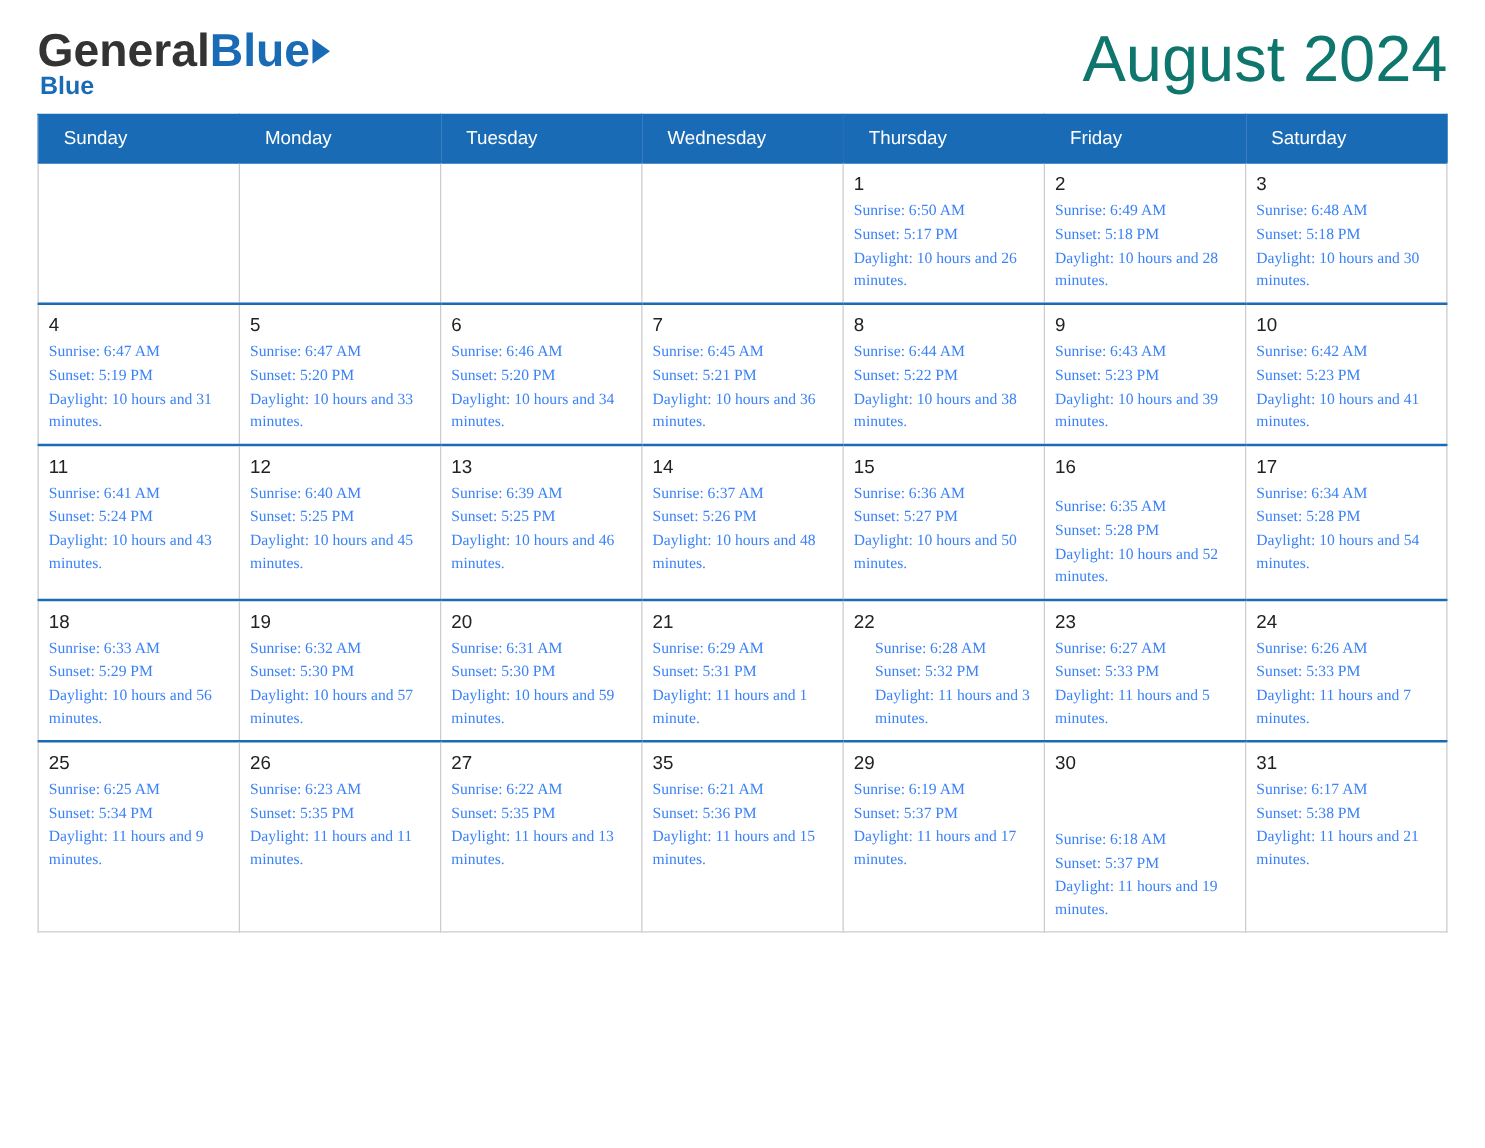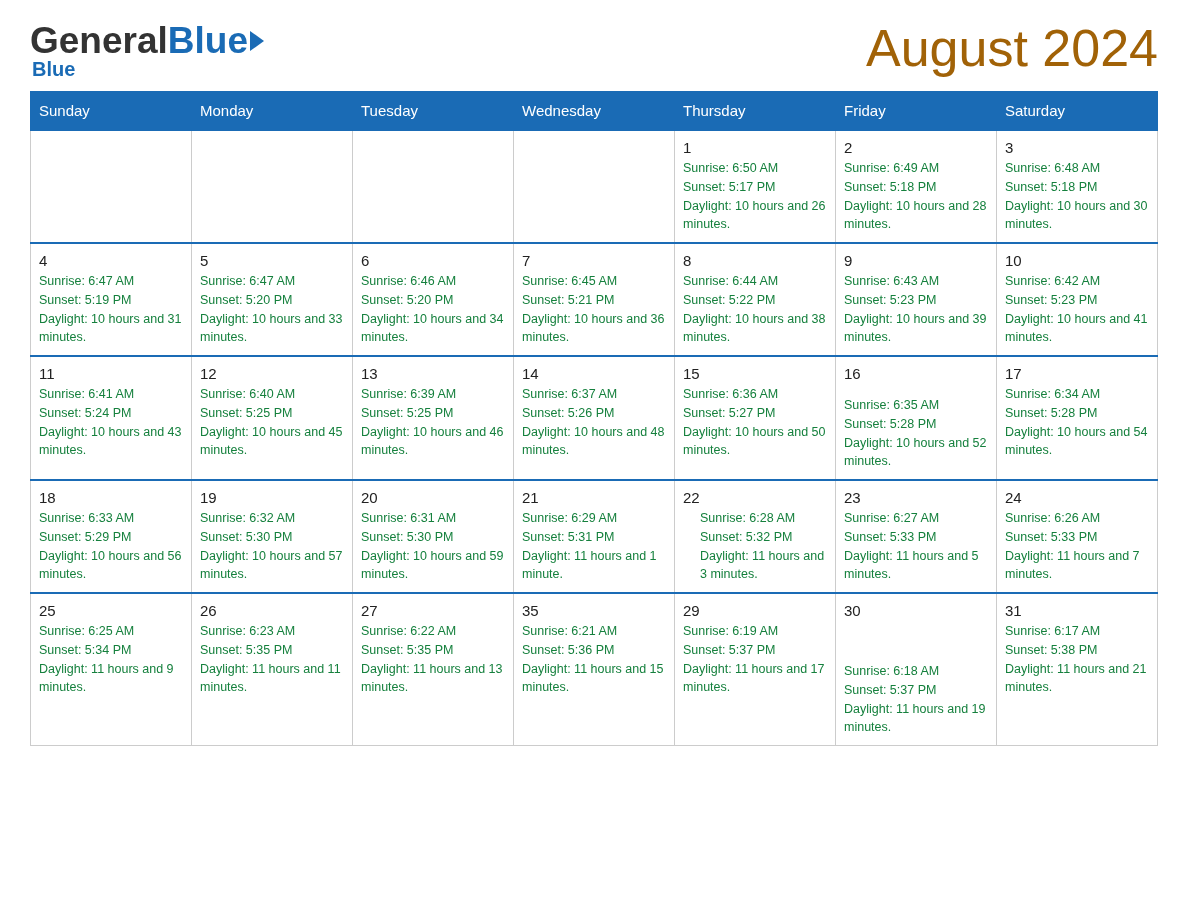--- a/index.html
+++ b/index.html
@@ -48,39 +48,39 @@
       font-weight: bold;
       margin-top: -4px;
       margin-left: 2px;
     }
     .title-area {
       text-align: right;
     }
     .month-title {
       font-size: 52px;
       font-weight: 300;
-      color: #a16207;
+      color: #0f766e;
       line-height: 1.1;
     }
     .location-title {
       font-size: 20px;
       color: #555;
       margin-top: 4px;
     }
     .calendar-table {
       width: 100%;
       border-collapse: collapse;
       border: 1px solid #ccc;
     }
     .calendar-table th {
       background-color: #1a6bb5;
       color: #fff;
       font-size: 15px;
       font-weight: normal;
-      padding: 10px 8px;
+      padding: 10px 20px;
       text-align: left;
       border: 1px solid #1a6bb5;
     }
     .calendar-table td {
       vertical-align: top;
       padding: 8px 8px;
       border: 1px solid #ccc;
       width: 14.28%;
       font-size: 13px;
       color: #333;
@@ -88,22 +88,23 @@
     }
     .day-number {
       font-size: 15px;
       color: #222;
       font-weight: normal;
       display: block;
       margin-bottom: 3px;
     }
     .day-info {
       font-size: 12.5px;
-      color: #15803d;
+      color: #3b82f6;
       line-height: 1.5;
+      font-family: Liberation Serif, serif;
     }
     .empty-cell {
       background: #fff;
     }
     tr.week-row td {
       border-top: 2px solid #1a6bb5;
     }
   </style>
 </head>
 <body>

